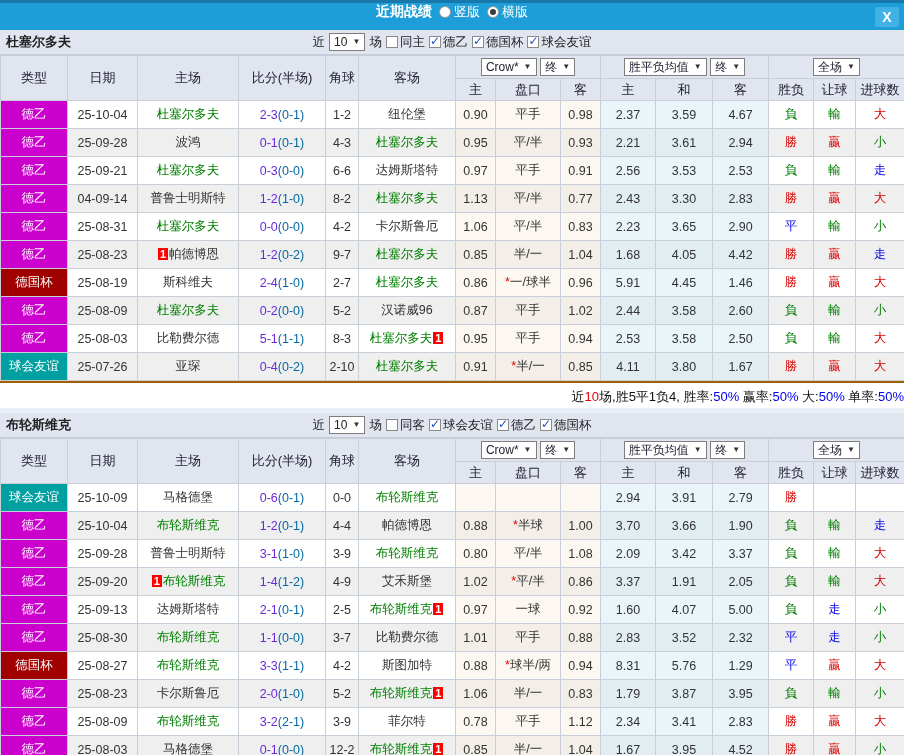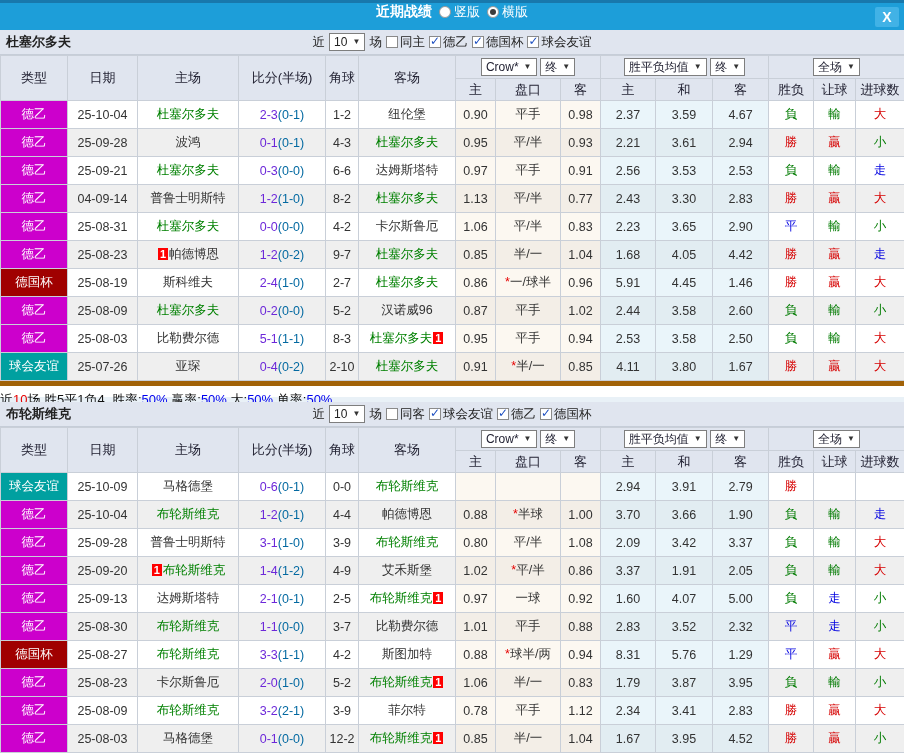--- a/index.html
+++ b/index.html
@@ -50,21 +50,21 @@
   tr.alt td.c-odds { background: #f3eee7; }
   td.c-avg { background: #eaf5fa; }
   tr.alt td.c-avg { background: #e2edf2; margin-top: 22px; }
   td.c-type { color: #fff; font-size: 12.5px; }
   .green-team { color: #008000; }
   .ft { color: #6d28d9; }
   .ht { color: #0369a1; }
   .badge1 { background: #ff0000; color: #fff; font-size: 11px; font-weight: bold; padding: 0 2px; margin: 0 1px; }
   .star { color: #e60000; }
   .res-red { color: #d60000; } .res-blue { color: #0000e0; } .res-green { color: #007b00; }
-  .summary { height: 16px; line-height: 27px; text-align: left; font-size: 13px; color: #111; border-top: 5px solid #a16207; }
+  .summary { height: 27px; line-height: 27px; text-align: right; font-size: 13px; color: #111; border-top: 2px solid #a16207; }
   .summary .red { color: #e60000; }
   .summary .blue { color: #0000ee; }
   .gap { height: 5px; background: #e9f1f7; }
 </style>
 </head>
 <body>
 
 <div class="titlebar">
   <span class="title">近期战绩</span>
   <span class="radio-wrap">

